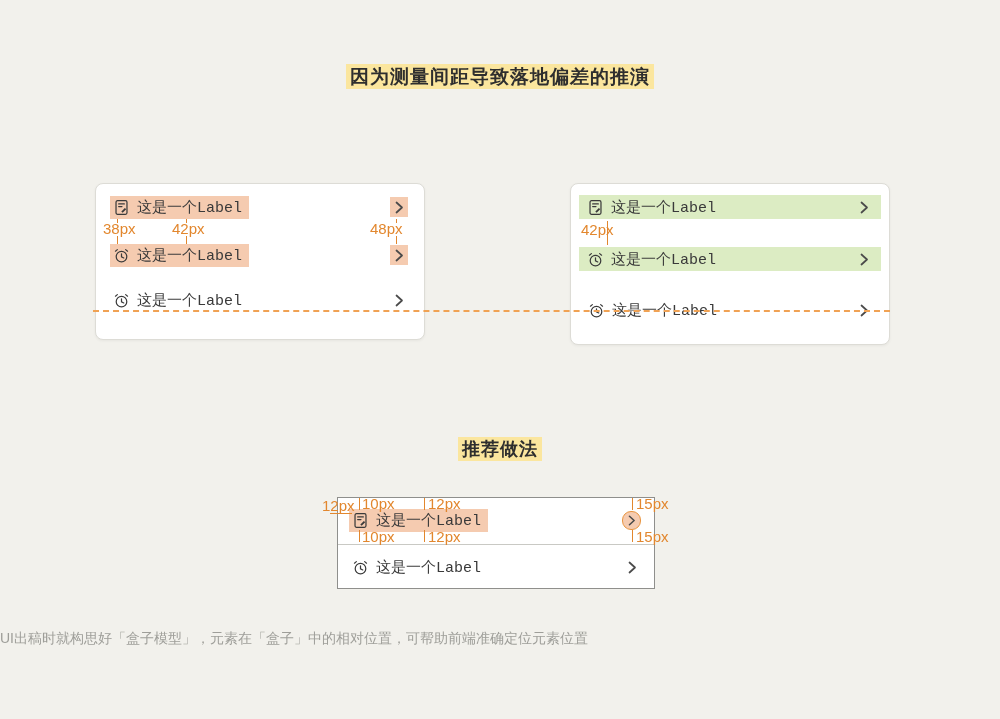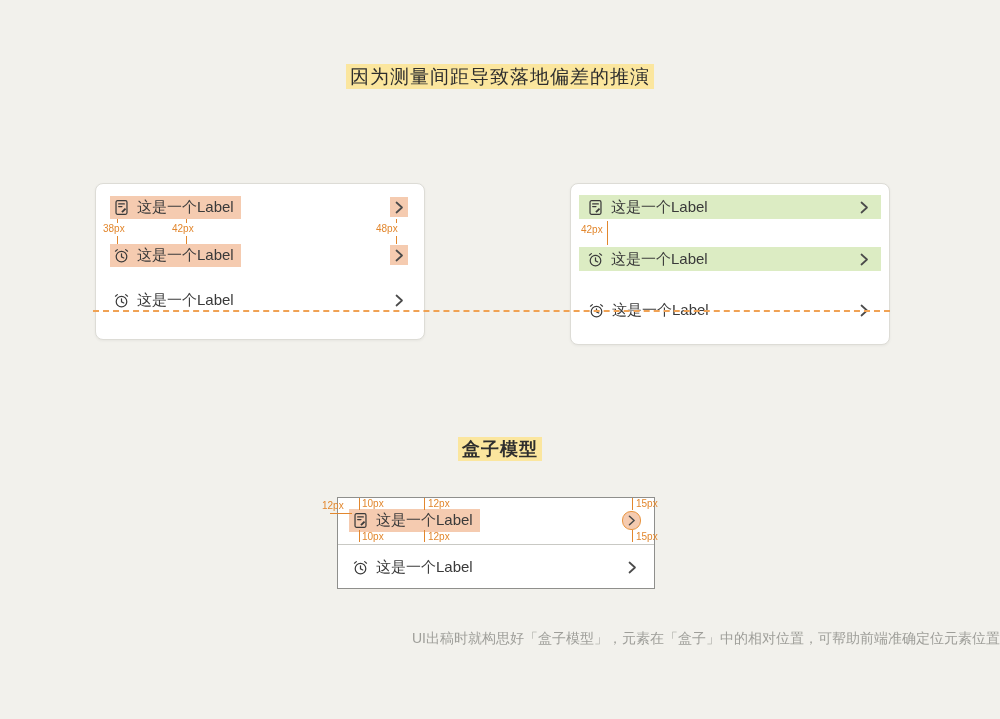--- a/index.html
+++ b/index.html
@@ -1,47 +1,47 @@
 <!DOCTYPE html>
 <html><head>
 <meta charset="utf-8">
 <style>
   * { margin:0; padding:0; box-sizing:border-box; }
   body { margin:0; background:#e8e7e2; font-family:"Liberation Sans","DejaVu Sans",sans-serif; }
   .canvas { position:relative; width:1000px; height:719px; background:#f2f1ec; overflow:hidden; margin:0 auto; }
 
   .hl-yellow { background:#fbe69e; padding:2px 4px; }
   .title { position:absolute; top:64px; left:0; width:100%; text-align:center;
-           font-size:19px; font-weight:normal; color:#2e2e2e; letter-spacing:1px; }
+           font-size:19px; font-weight:bold; color:#2e2e2e; letter-spacing:1px; }
   .title2 { position:absolute; left:0; width:100%; text-align:center;
             font-size:18px; font-weight:bold; color:#2e2e2e; letter-spacing:1px; }
   .caption { position:absolute; font-size:14px; color:#9e9e99; text-align:center; }
 
   .card { position:absolute; background:#fff; border:1px solid #dddcd6; border-radius:8px;
           box-shadow:0 1px 3px rgba(0,0,0,0.05); }
 
   .lrow { position:absolute; left:14px; right:16px; height:22px;
           display:flex; justify-content:space-between; align-items:center; }
   .grow { position:absolute; left:8px; right:8px; height:24px; background:#dcecc3;
           display:flex; justify-content:space-between; align-items:center; padding:0 8px; }
   .row-main { display:inline-flex; align-items:center; gap:7px; font-size:15px; color:#3a3a3a;
-              padding:2px 7px 2px 3px; white-space:nowrap; }
+              padding:2px 7px 2px 3px; white-space:nowrap;font-family:Liberation Mono, monospace; }
   .hl-peach { background:#f5cbb0; }
   .icon { display:inline-flex; width:17px; height:17px; align-items:center; justify-content:center; }
   .chev { display:inline-flex; width:18px; height:20px; align-items:center; justify-content:center; }
   .chev-badge { background:#f5cbb0; border:1px solid #e9953f; border-radius:9px; width:19px; height:19px; }
 
-  .measure { position:absolute; font-size:10px; color:#e2872e; white-space:nowrap; line-height:12px; }
+  .measure { position:absolute; font-size:15px; color:#e2872e; white-space:nowrap; line-height:12px; }
   .tick-v { position:absolute; width:1px; background:#e2872e; }
   .tick-h { position:absolute; height:1px; background:#e2872e; }
 
   .dash-line { position:absolute; border-top:2px dashed #f0a254; z-index:5; }
   .rec-box { position:absolute; background:#fff; border:1px solid #8f8f8c; }
   .divider { position:absolute; left:0; right:0; height:1px; background:#c9c9c4; }
-  .footer-caption { position:absolute; top:630px; left:0; width:100%; text-align:right;
+  .footer-caption { position:absolute; top:630px; left:0; width:100%; text-align:left;
                     font-size:14px; color:#9e9e99; }
 </style>
 </head>
 <body>
 
 <div class="canvas">
 
   <div class="title">
     <span class="hl-yellow">因为测量间距导致落地偏差的推演</span>
   </div>
@@ -70,21 +70,21 @@
 
     <div class="tick-v" style="left:21px; top:35px; height:4px"></div>
     <div class="measure" style="left:7px; top:39px">38px</div>
     <div class="tick-v" style="left:21px; top:52px; height:8px"></div>
 
     <div class="tick-v" style="left:90px; top:35px; height:4px"></div>
     <div class="measure" style="left:76px; top:39px">42px</div>
     <div class="tick-v" style="left:90px; top:52px; height:8px"></div>
 
     <div class="tick-v" style="left:300px; top:35px; height:4px"></div>
-    <div class="measure" style="left:280px; top:39px">48px</div>
+    <div class="measure" style="left:274px; top:39px">48px</div>
     <div class="tick-v" style="left:300px; top:52px; height:8px"></div>
 
     <div class="lrow" style="top:60px">
       <span class="row-main hl-peach">
         <span class="icon">
           <svg width="17" height="17" viewBox="0 0 18 18" fill="none" stroke="#3a3a3a" stroke-width="1.3" stroke-linecap="round">
             <circle cx="9" cy="10.2" r="5.6"></circle>
             <polyline points="9,7.2 9,10.4 11.4,11.6" fill="none"></polyline>
             <line x1="2.6" y1="4.4" x2="4.6" y2="2.8"></line>
             <line x1="15.4" y1="4.4" x2="13.4" y2="2.8"></line>
@@ -178,21 +178,21 @@
         <svg width="9" height="13" viewBox="0 0 9 13" fill="none" stroke="#4a4a4a" stroke-width="1.7" stroke-linecap="round" stroke-linejoin="round">
             <polyline points="1.5,1.5 7,6.5 1.5,11.5"></polyline>
           </svg>
       </span>
     </div>
   </div>
 
   <div class="dash-line" style="left:93px; top:310px; width:797px"></div>
 
   <div class="title2" style="top:437px">
-    <span class="hl-yellow">盒子模型</span>
+    <span class="hl-yellow">推荐做法</span>
   </div>
 
   <div class="rec-box" style="left:337px; top:497px; width:318px; height:92px">
 
     <div class="lrow" style="top:11px; left:11px; right:13px">
       <span class="row-main hl-peach">
         <span class="icon">
           <svg width="17" height="17" viewBox="0 0 18 18" fill="none" stroke="#3a3a3a" stroke-width="1.3" stroke-linecap="round" stroke-linejoin="round">
             <rect x="3.2" y="1.8" width="11.6" height="14.4" rx="1.6"></rect>
             <line x1="6" y1="5.2" x2="12" y2="5.2"></line>

